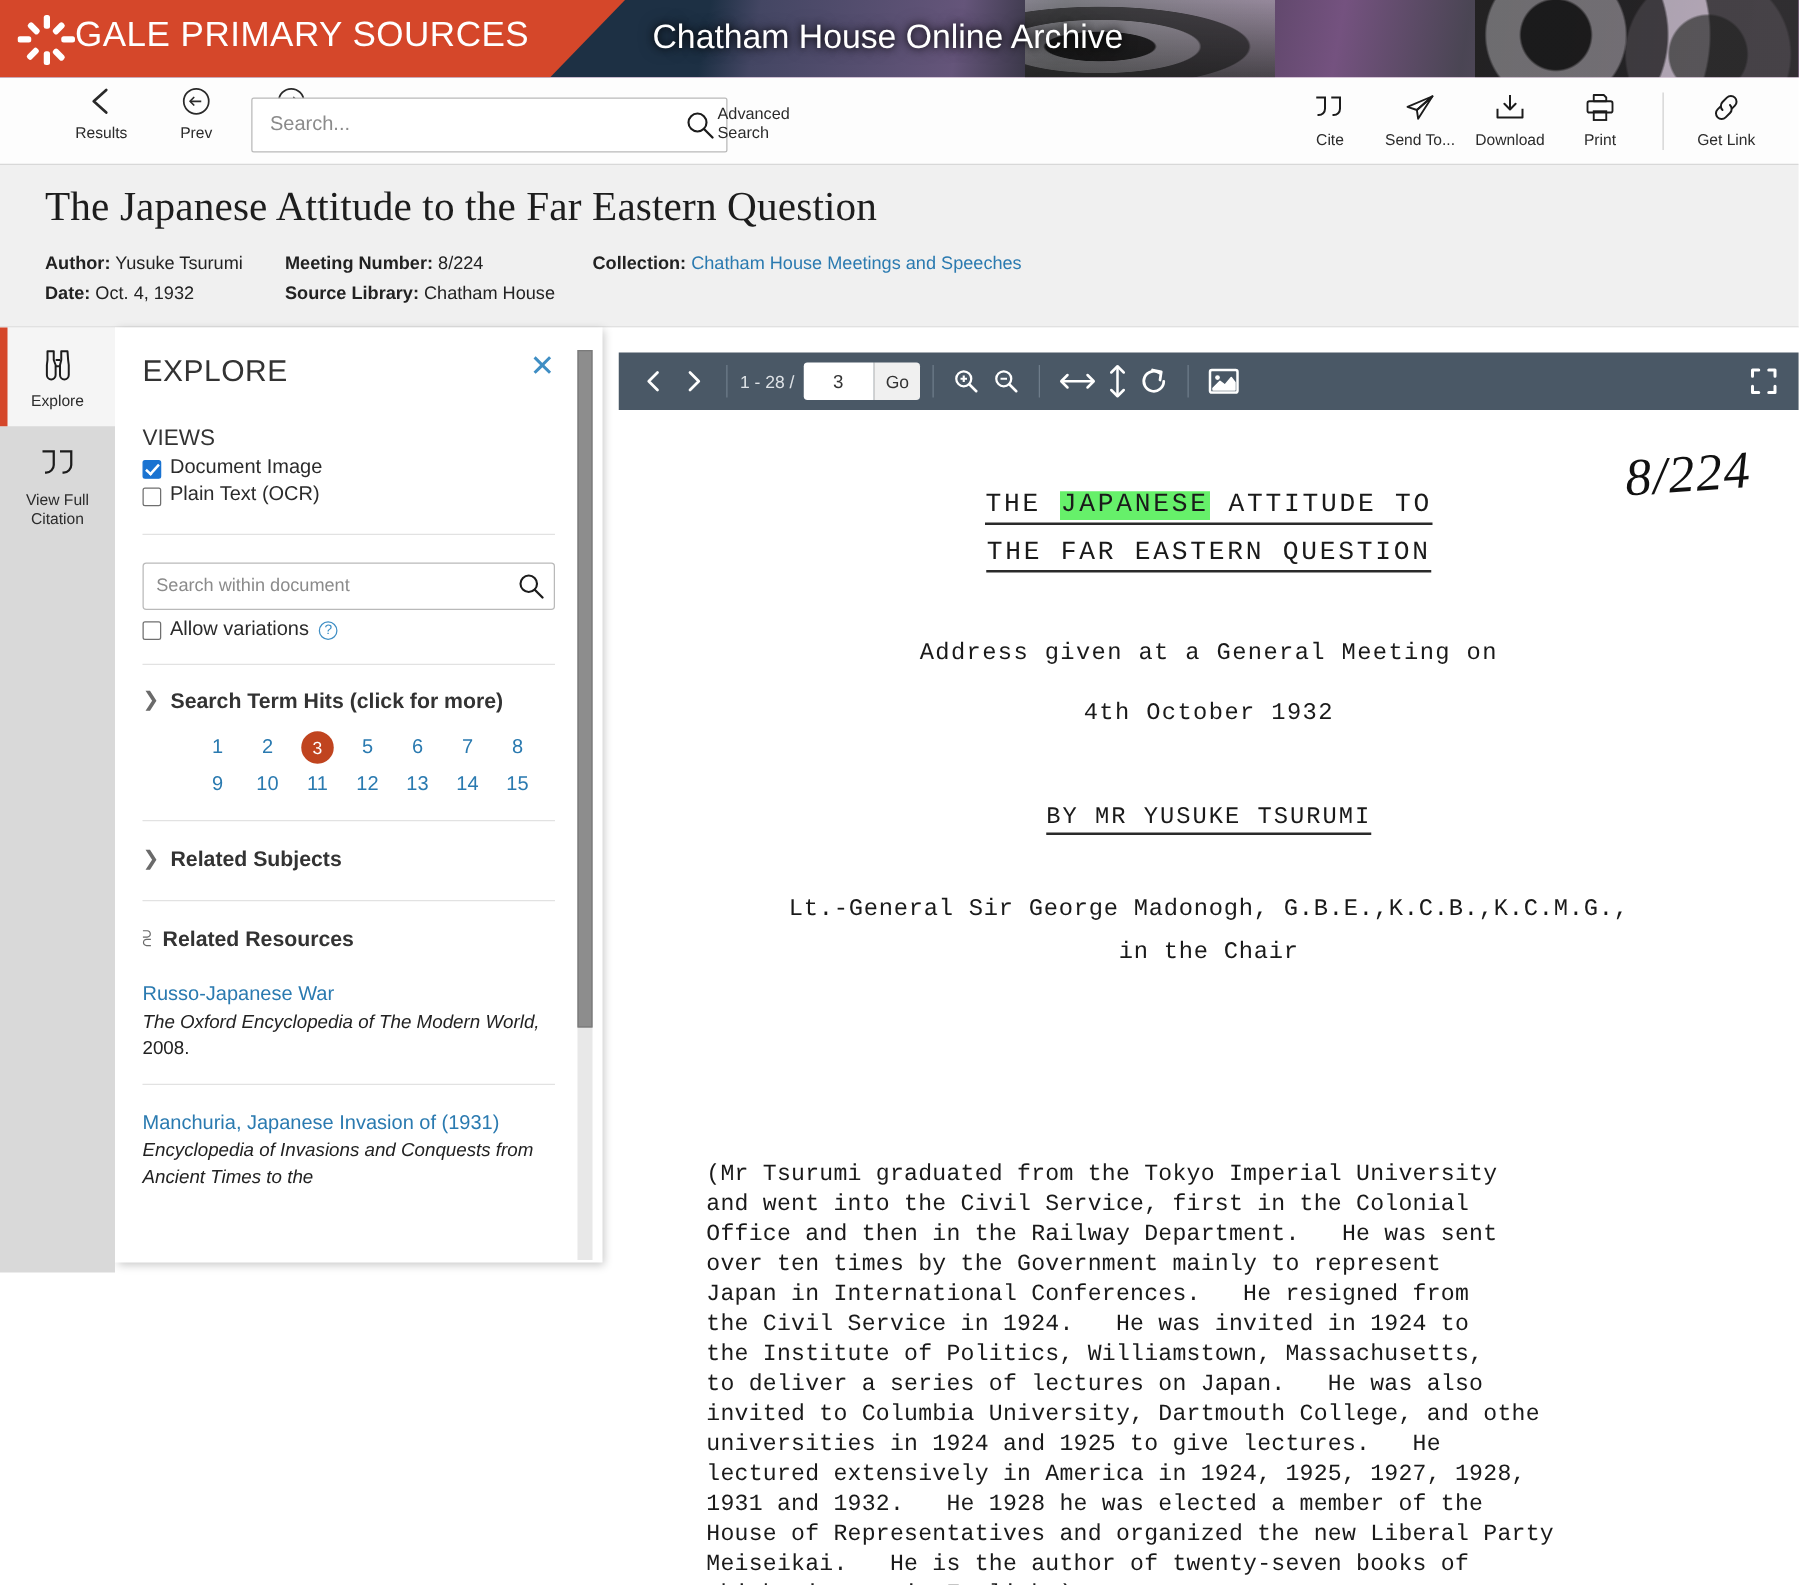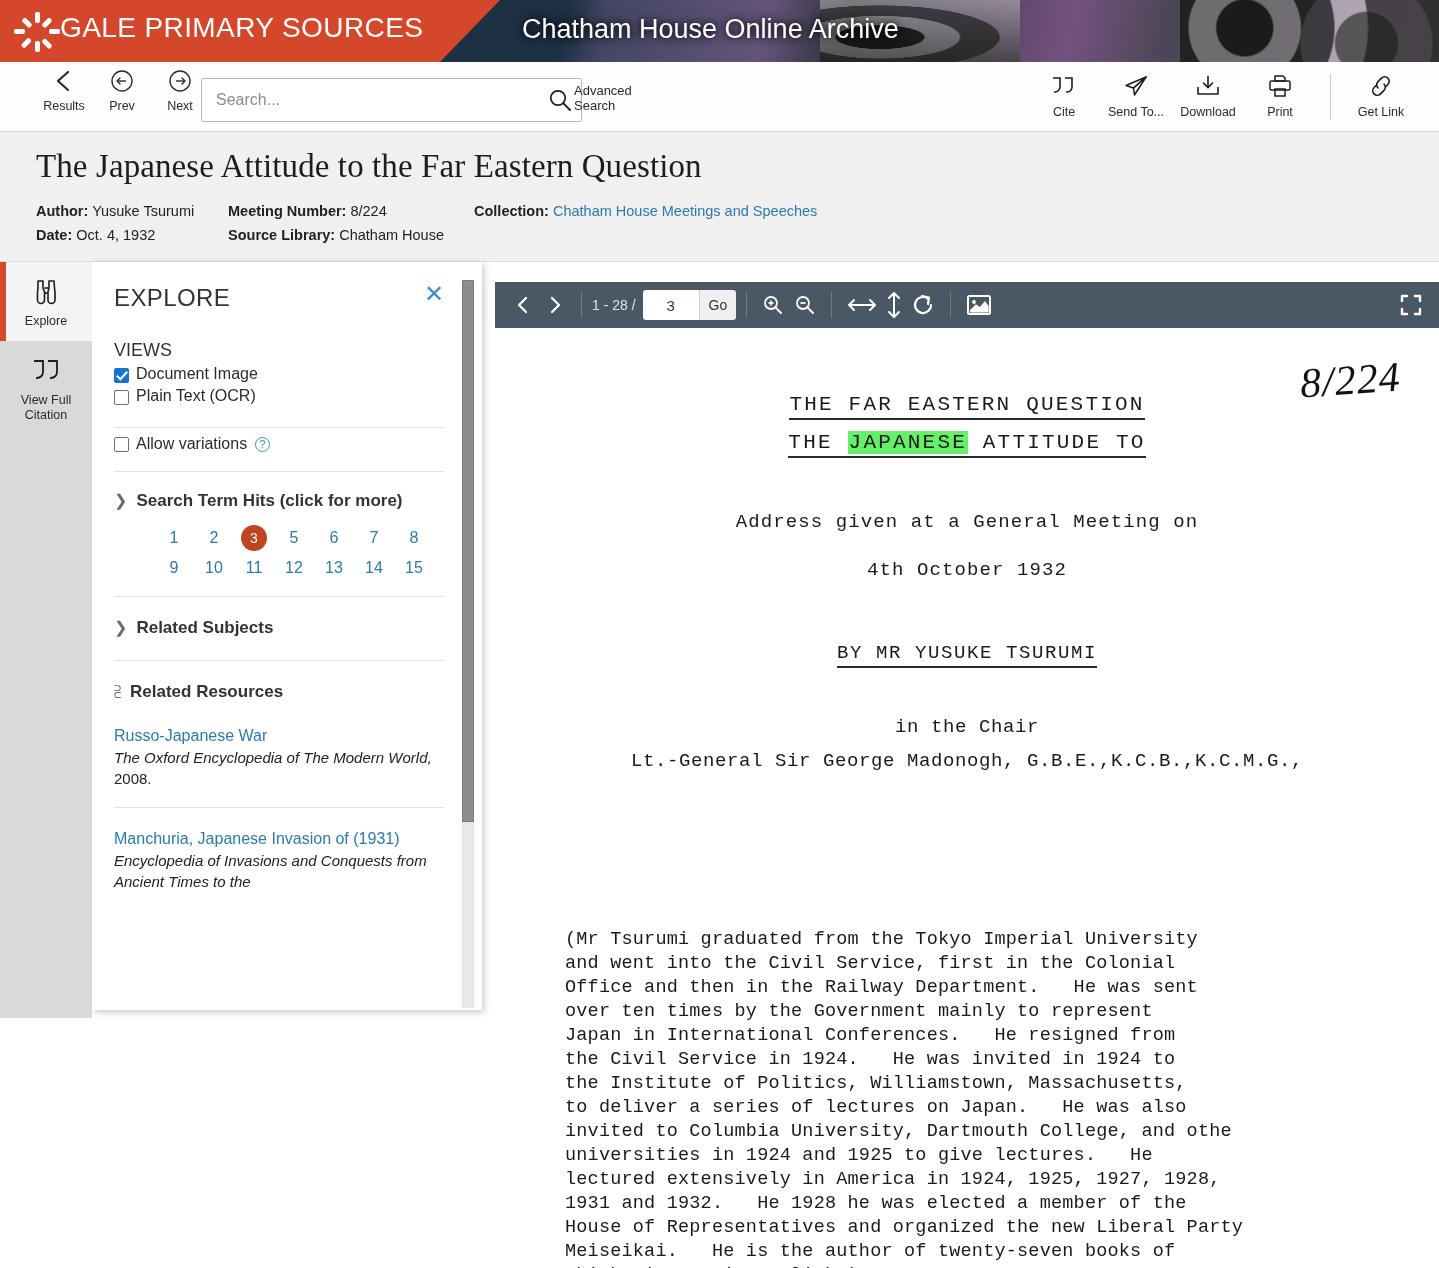--- a/index.html
+++ b/index.html
@@ -81,23 +81,24 @@
 
   
   .toolbar {
     position: relative;
     height: 70px;
     background: #fdfdfd;
     border-bottom: 1px solid #d8d8d8;
   }
   .tb-left {
     position: absolute;
-    left: 35px; top: 6px;
+    left: 52px; top: 6px;
     display: flex;
     align-items: flex-start;
+    gap: 18px;
   }
   .tb-btn {
     width: 58px;
     text-align: center;
     cursor: pointer;
     user-select: none;
   }
   .tb-btn .glyph {
     display: block;
     height: 30px;
@@ -724,20 +725,29 @@
         <span class="ck on"></span>
         <span>Document Image</span>
       </div>
       <div class="ck-row">
         <span class="ck"></span>
         <span>Plain Text (OCR)</span>
       </div>
 
       <div class="hr"></div>
 
+      <div class="swd">
+        <input type="text" placeholder="Search within document" style="">
+        <span class="swd-ico">
+          <svg width="24" height="24" viewBox="0 0 24 24">
+              <circle cx="10" cy="10" r="6.6" fill="none" stroke="#1c1c1c" stroke-width="1.7"></circle>
+              <line x1="14.8" y1="14.8" x2="21" y2="21" stroke="#1c1c1c" stroke-width="1.9" stroke-linecap="round"></line>
+            </svg>
+        </span>
+      </div>
 
       <div class="allow-row">
         <span class="ck"></span>
         <span>Allow variations</span>
         <span class="help-ico">?</span>
       </div>
 
       <div class="hr" style="margin-top:18px"></div>
 
       <div style="margin-top:18px">
@@ -878,36 +888,36 @@
             <polyline points="20,15 20,20 15,20" fill="none" stroke="#fff" stroke-width="2.4" stroke-linecap="round" stroke-linejoin="round"></polyline>
             <polyline points="7,20 2,20 2,15" fill="none" stroke="#fff" stroke-width="2.4" stroke-linecap="round" stroke-linejoin="round"></polyline>
           </svg>
       </div>
     </div>
 
     <div class="docpage">
       <div class="dp-num">8/224</div>
 
       <div class="dp-title">
+        <div><span class="u"><span>THE </span><span class="hl">JAPANESE</span><span> ATTITUDE TO</span></span></div>
         <div><span class="u">THE FAR EASTERN QUESTION</span></div>
-        <div><span class="u"><span>THE </span><span class="hl">JAPANESE</span><span> ATTITUDE TO</span></span></div>
       </div>
 
       <div class="dp-center" style="margin-top:36px">
         <div>Address given at a General Meeting on</div>
         <div>4th October 1932</div>
       </div>
 
       <div class="dp-by">
         <span class="u">BY MR YUSUKE TSURUMI</span>
       </div>
 
       <div class="dp-chair">
+        <div>Lt.-General Sir George Madonogh, G.B.E.,K.C.B.,K.C.M.G.,</div>
         <div>in the Chair</div>
-        <div>Lt.-General Sir George Madonogh, G.B.E.,K.C.B.,K.C.M.G.,</div>
       </div>
 
       <div class="dp-body">(Mr Tsurumi graduated from the Tokyo Imperial University
 and went into the Civil Service, first in the Colonial
 Office and then in the Railway Department.   He was sent
 over ten times by the Government mainly to represent
 Japan in International Conferences.   He resigned from
 the Civil Service in 1924.   He was invited in 1924 to
 the Institute of Politics, Williamstown, Massachusetts,
 to deliver a series of lectures on Japan.   He was also

